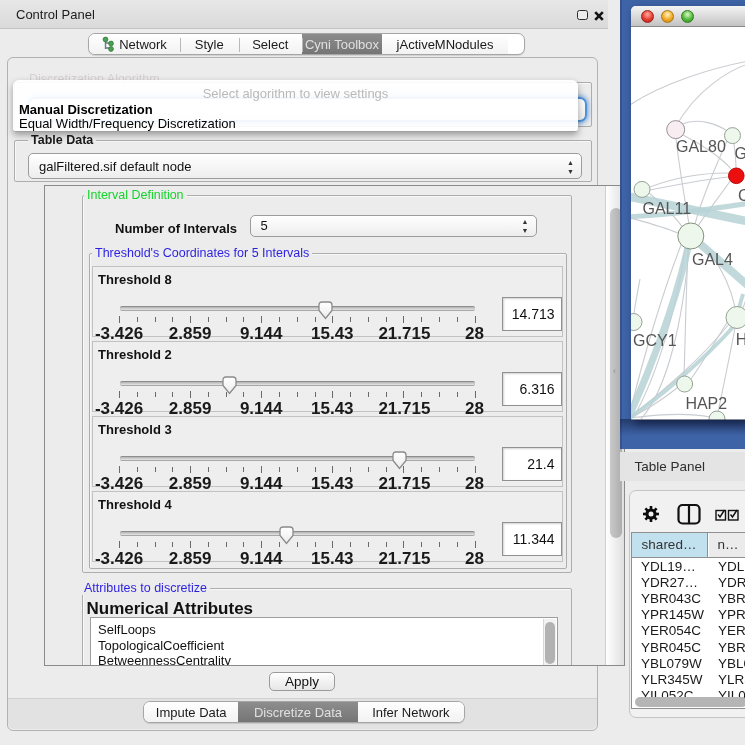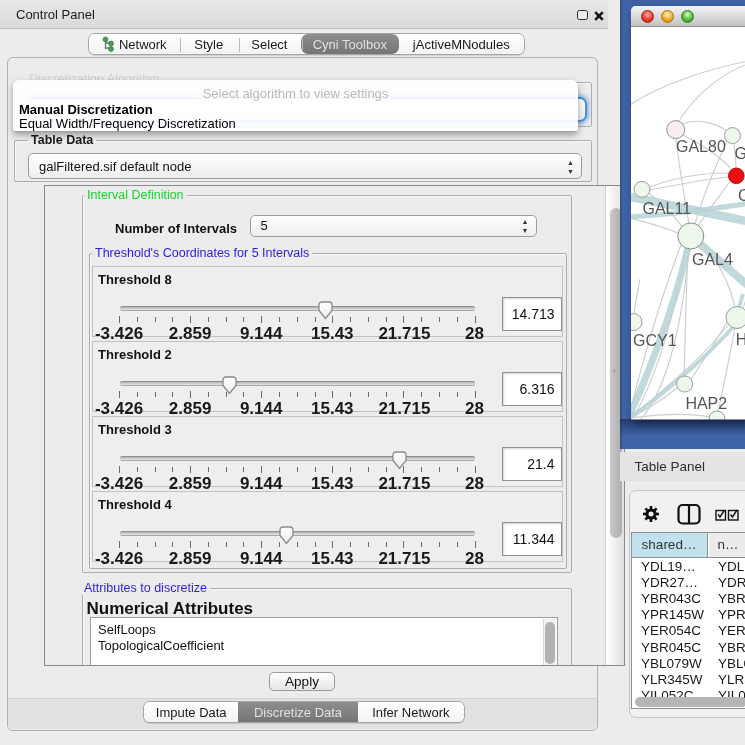--- a/index.html
+++ b/index.html
@@ -101,21 +101,21 @@
   <div class="tab" style="width:91px;">
     <svg width="13" height="17" viewBox="0 0 13 17" style="margin-right:4px;">
       <path d="M3.5 4 V13 M3.5 7 H8 M3.5 12 H8" stroke="#6a7a88" stroke-width="1.4" fill="none"></path>
       <circle cx="3.5" cy="3.5" r="2.4" fill="#4aa052" stroke="#2e7a36" stroke-width="0.8"></circle>
       <circle cx="9" cy="7.5" r="2.4" fill="#4aa052" stroke="#2e7a36" stroke-width="0.8"></circle>
       <circle cx="9" cy="13" r="2.4" fill="#4aa052" stroke="#2e7a36" stroke-width="0.8"></circle>
     </svg>
     Network</div>
   <div class="tab" style="width:58.5px;">Style</div>
   <div class="tab" style="width:63.5px;">Select</div>
-  <div class="tab sel" style="width:98px;border-radius:7px;">Cyni Toolbox</div>
+  <div class="tab sel" style="width:80px;">Cyni Toolbox</div>
   <div class="tab" style="width:126px;">jActiveMNodules</div>
   <div class="tdiv" style="left:91px;"></div>
   <div class="tdiv" style="left:149.5px;"></div>
   <div class="tdiv" style="left:213px;"></div>
 </div>
 
 <div class="abs" id="panel"></div>
 
 <div class="group" style="left:14px; top:82px; width:578px; height:45px;"></div>
 <div class="gtitle" style="left:26px; top:72px; font-weight:normal; color:#d6d1d0; background:transparent;">Discretization Algorithm</div>
@@ -305,20 +305,21 @@
       </svg>
 <div class="tfield">11.344</div>
 </div>
 
   <div class="group" style="left:37px; top:402px; width:489.5px; height:90px;"></div>
   <div class="gtitle" style="left:36px; top:395px; color:#2a1fe0;">Attributes to discretize</div>
   <div class="abs" style="left:41.5px; top:413px; font-size:17px; font-weight:bold; color:#111;">Numerical Attributes</div>
   <div class="abs" id="attrlist">
     <div class="it">SelfLoops</div>
     <div class="it">TopologicalCoefficient</div>
+    <div class="it">BetweennessCentrality</div>
     <div id="al-sbtrack"></div>
     <div id="al-sbthumb"></div>
   </div>
 
   <div class="abs" id="vsb-track"></div>
   <div class="abs" id="vsb-thumb"></div>
 </div>
 
 <div class="abs" id="applybtn">Apply</div>
 <div class="abs" id="bottomstrip"></div>

